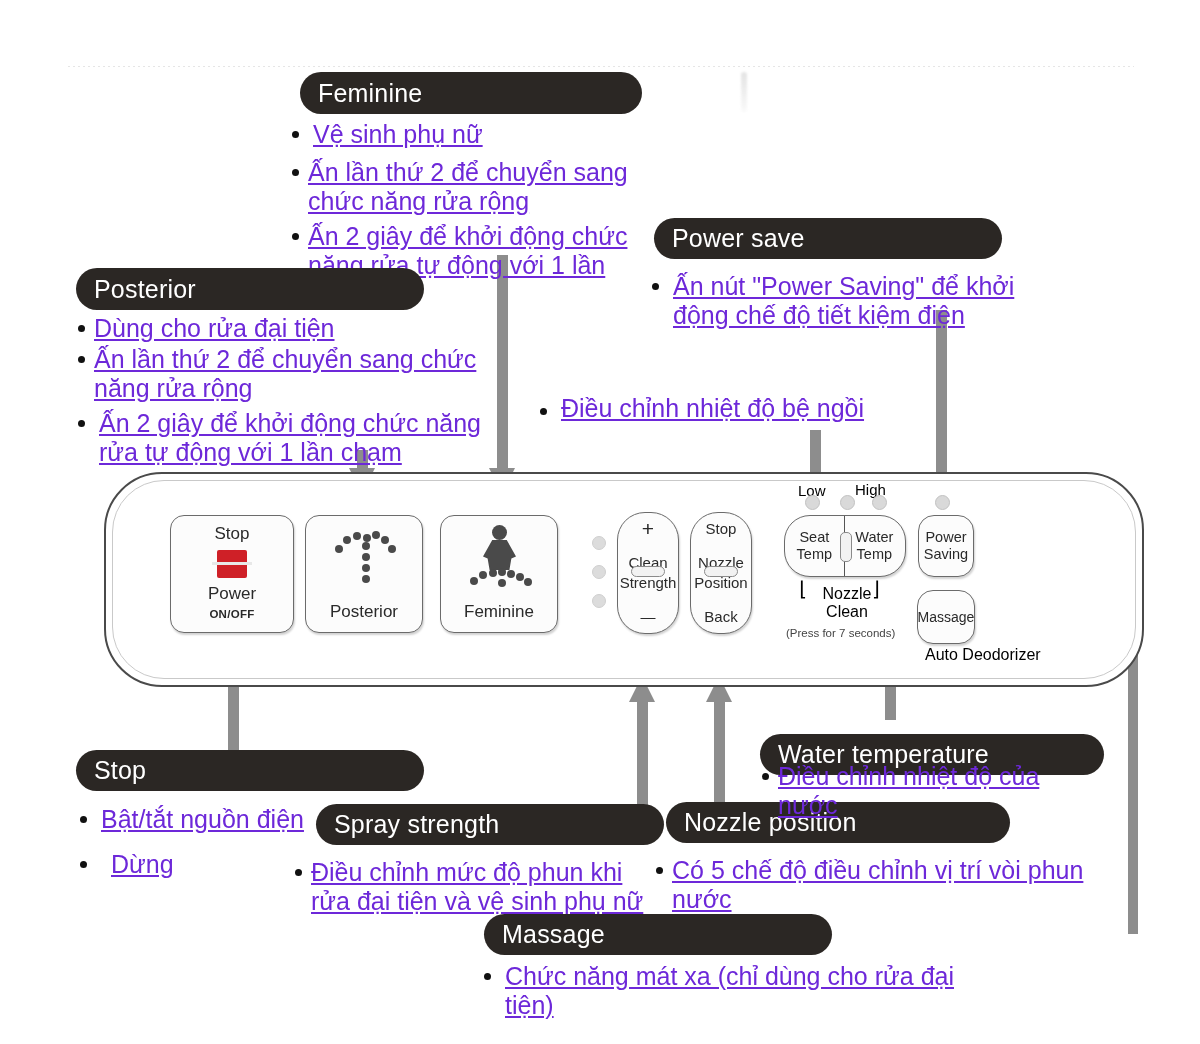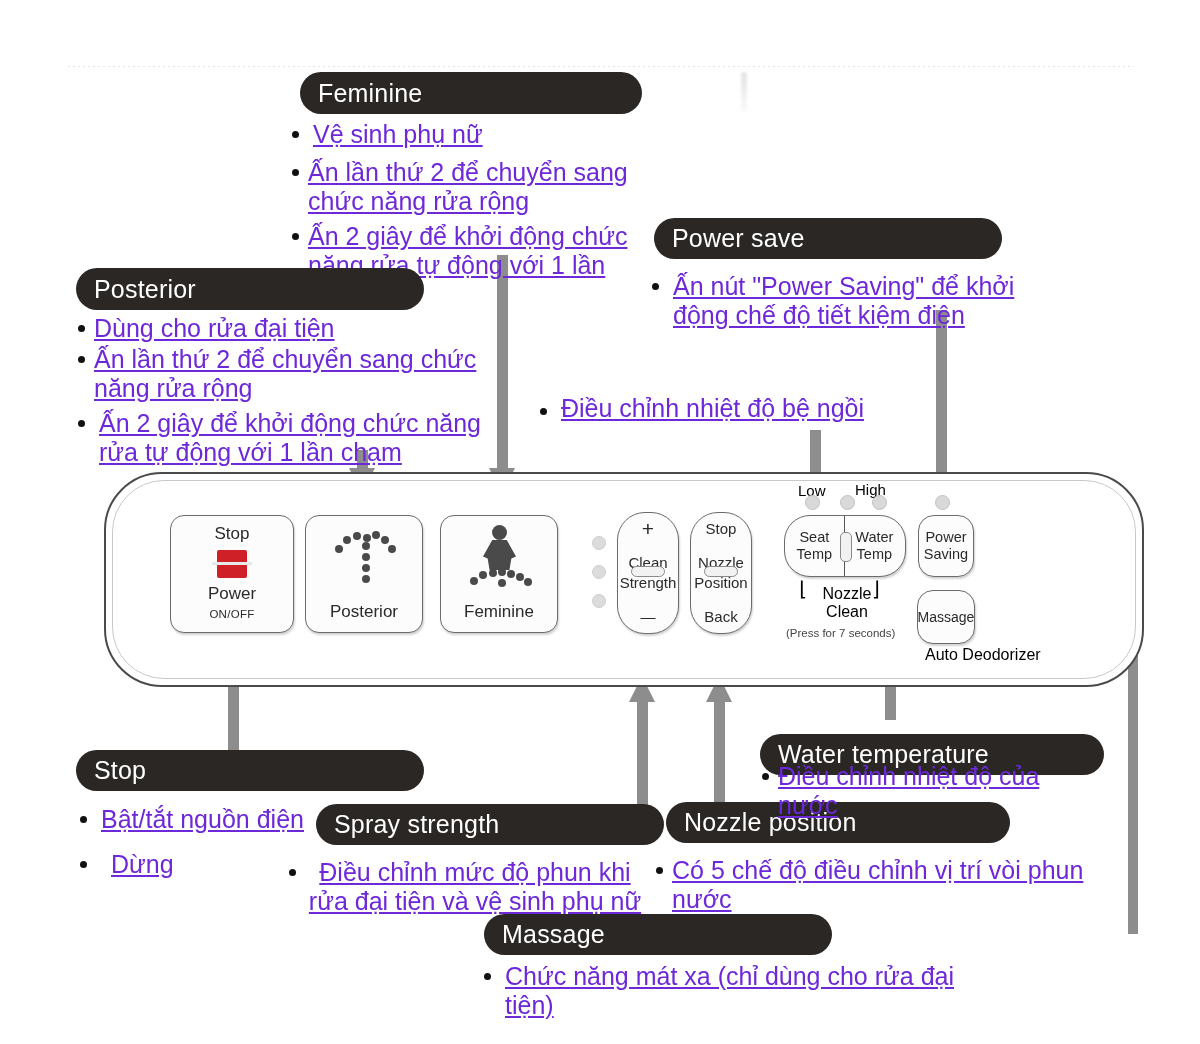--- a/index.html
+++ b/index.html
@@ -62,21 +62,21 @@
     border:1px solid #c9c9c9;border-radius:52px;box-sizing:border-box;
   }
 
   .btn{
     position:absolute;border:1.6px solid #6b6b6b;border-radius:14px;
     background:#fcfcfc;box-sizing:border-box;
     display:flex;flex-direction:column;align-items:center;
     box-shadow:1px 2px 2px rgba(0,0,0,.18);
   }
   .btn .lab{font-size:17px;color:#2a2a2a;line-height:20px;text-align:center;}
-  .btn .lab.sm{font-size:11.5px;letter-spacing:.3px;}
+  .btn .lab.sm{font-size:11.5px;letter-spacing:.3px;font-weight:bold;}
 
   .led{
     position:absolute;width:13px;height:13px;border-radius:50%;
     background:#d9d9d9;border:1px solid #c2c2c2;
   }
   .mini-led{
     position:absolute;width:12px;height:12px;border-radius:50%;
     background:#dcdcdc;border:1px solid #cfcfcf;
   }
   .plain{position:absolute;font-size:15px;color:#000000;line-height:18px;}
@@ -306,21 +306,21 @@
     </div>
     <div class="bul indent" style="margin-top:16px;">
       <span class="dot"></span>
       <span class="txt" style="padding-left:10px;">Dừng</span>
     </div>
   </div>
 
   <div class="pill" style="left:316px;top:804px;width:348px;height:41px;">
     <span>Spray strength</span>
   </div>
-  <div class="block" style="left:289px;top:858px;width:356px;text-align:center;">
+  <div class="block" style="left:295px;top:858px;width:356px;">
     <div class="bul">
       <span class="dot"></span>
       <span class="txt">Điều chỉnh mức độ phun khi rửa đại tiện và vệ sinh phụ nữ</span>
     </div>
   </div>
 
   <div class="pill" style="left:666px;top:802px;width:344px;height:41px;">
     <span>Nozzle position</span>
   </div>
   <div class="block" style="left:656px;top:856px;width:450px;">

